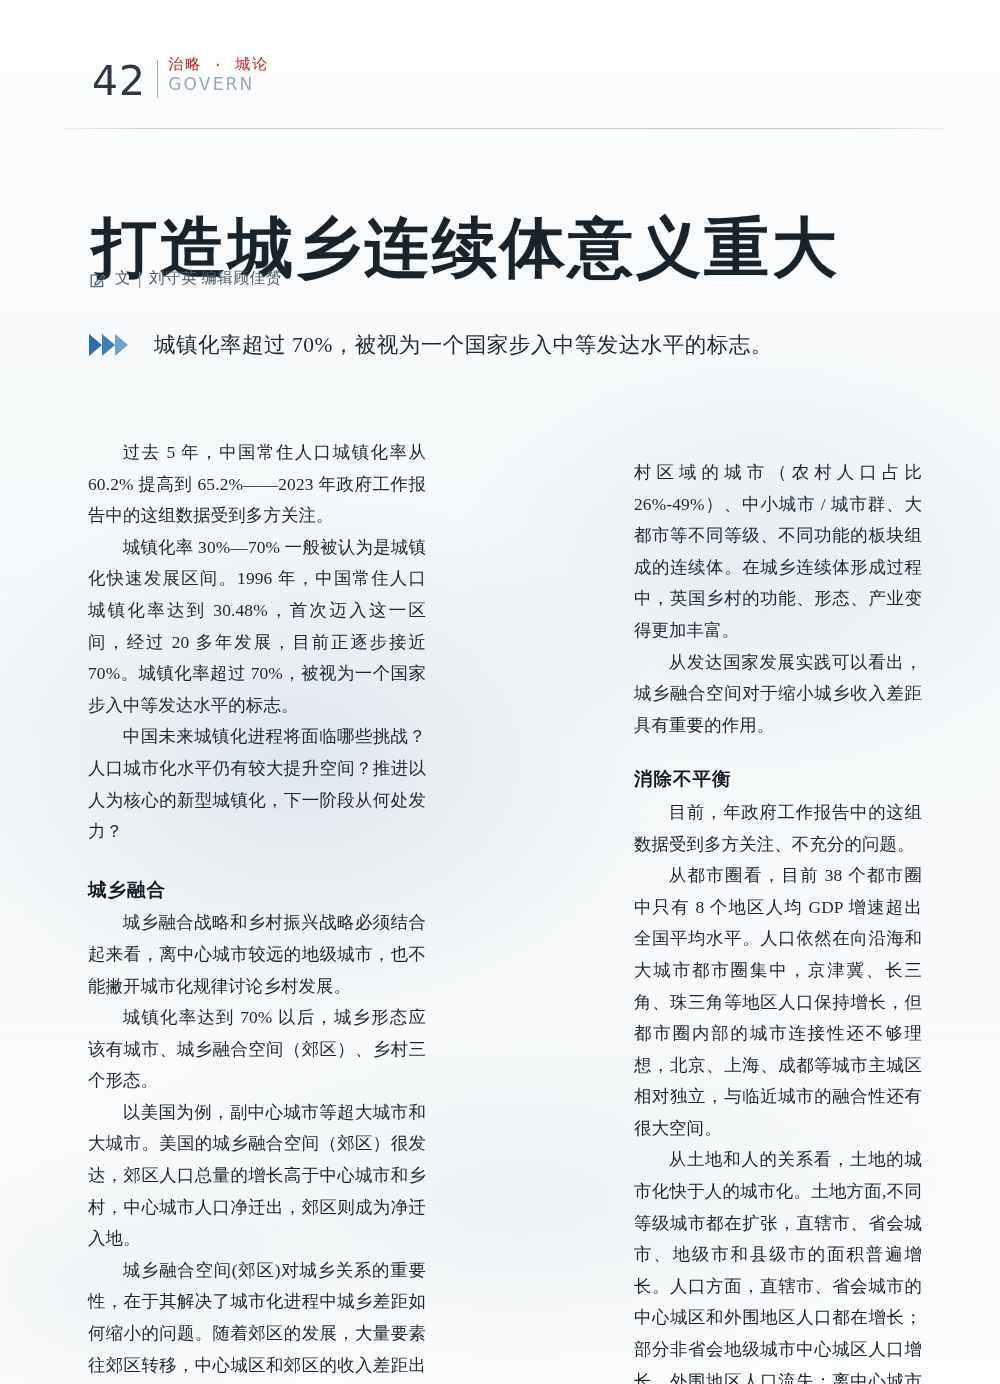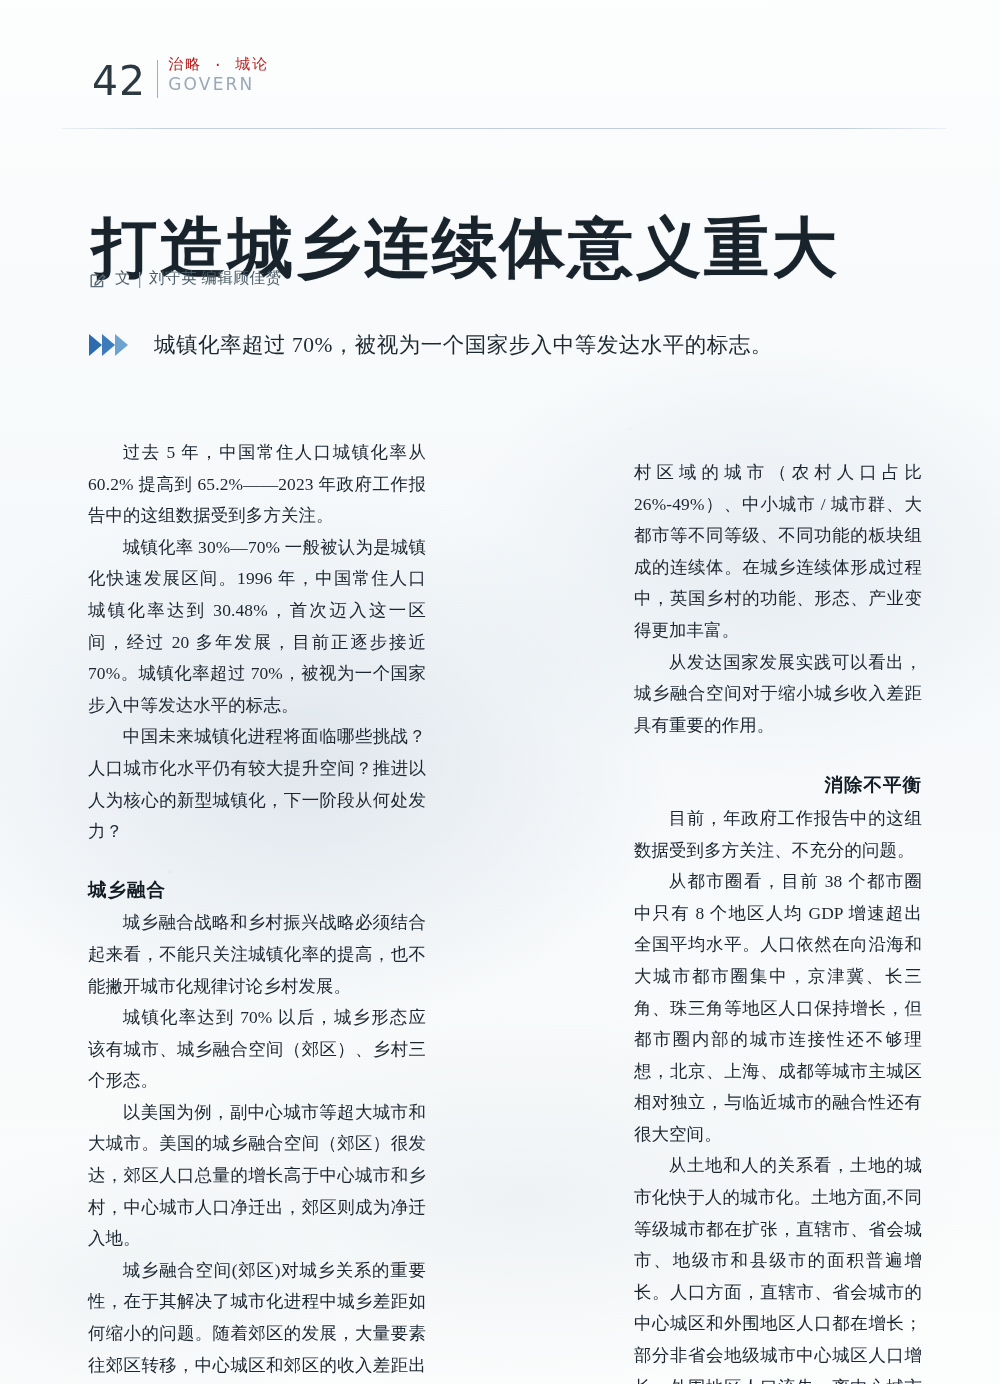--- a/index.html
+++ b/index.html
@@ -178,21 +178,21 @@
   .subhead {
     font-family: "DejaVu Sans", "Liberation Sans", sans-serif;
     font-weight: 700;
     font-size: 18.5px;
     letter-spacing: 1px;
     color: #121c24;
     margin: 26px 0 2px 0;
     text-indent: 0;
     text-align: left;
   }
-  .subhead.tight { margin-top: 28px; text-align: right; }
+  .subhead.tight { margin-top: 22px; }
 
   
   .pullquote {
     position: absolute;
     left: 452px;
     top: 448px;
     width: 152px;
   }
   .pq-bar {
     width: 152px;
@@ -280,21 +280,21 @@
       </svg>
     </span>
     <span class="lead-text">城镇化率超过 70%，被视为一个国家步入中等发达水平的标志。</span>
   </div>
 
   <div class="col col-1">
     <p>过去 5 年，中国常住人口城镇化率从 60.2% 提高到 65.2%——2023 年政府工作报告中的这组数据受到多方关注。</p>
     <p>城镇化率 30%—70% 一般被认为是城镇化快速发展区间。1996 年，中国常住人口城镇化率达到 30.48%，首次迈入这一区间，经过 20 多年发展，目前正逐步接近 70%。城镇化率超过 70%，被视为一个国家步入中等发达水平的标志。</p>
     <p>中国未来城镇化进程将面临哪些挑战？人口城市化水平仍有较大提升空间？推进以人为核心的新型城镇化，下一阶段从何处发力？</p>
     <div class="subhead">城乡融合</div>
-    <p>城乡融合战略和乡村振兴战略必须结合起来看，不能只关注城镇化率的提高，也不能撇开城市化规律讨论乡村发展。</p>
+    <p>城乡融合战略和乡村振兴战略必须结合起来看，离中心城市较远的地级城市，也不能撇开城市化规律讨论乡村发展。</p>
     <p>城镇化率达到 70% 以后，城乡形态应该有城市、城乡融合空间（郊区）、乡村三个形态。</p>
     <p>以美国为例，副中心城市等超大城市和大城市。美国的城乡融合空间（郊区）很发达，郊区人口总量的增长高于中心城市和乡村，中心城市人口净迁出，郊区则成为净迁入地。</p>
     <p>城乡融合空间(郊区)对城乡关系的重要性，在于其解决了城市化进程中城乡差距如何缩小的问题。随着郊区的发展，大量要素往郊区转移，中心城区和郊区的收入差距出现逆转——这是城乡差距的第一次缩小。郊区不断发展，引领乡村融入，出现乡村复兴，乡村经济更加多样化，进而带动乡村的收入增加——这是城乡差距的第二次缩小。</p>
 
   </div>
 
 
   <div class="col col-3">
     <p class="cont">村区域的城市（农村人口占比 26%-49%）、中小城市 / 城市群、大都市等不同等级、不同功能的板块组成的连续体。在城乡连续体形成过程中，英国乡村的功能、形态、产业变得更加丰富。</p>
     <p>从发达国家发展实践可以看出，城乡融合空间对于缩小城乡收入差距具有重要的作用。</p>

